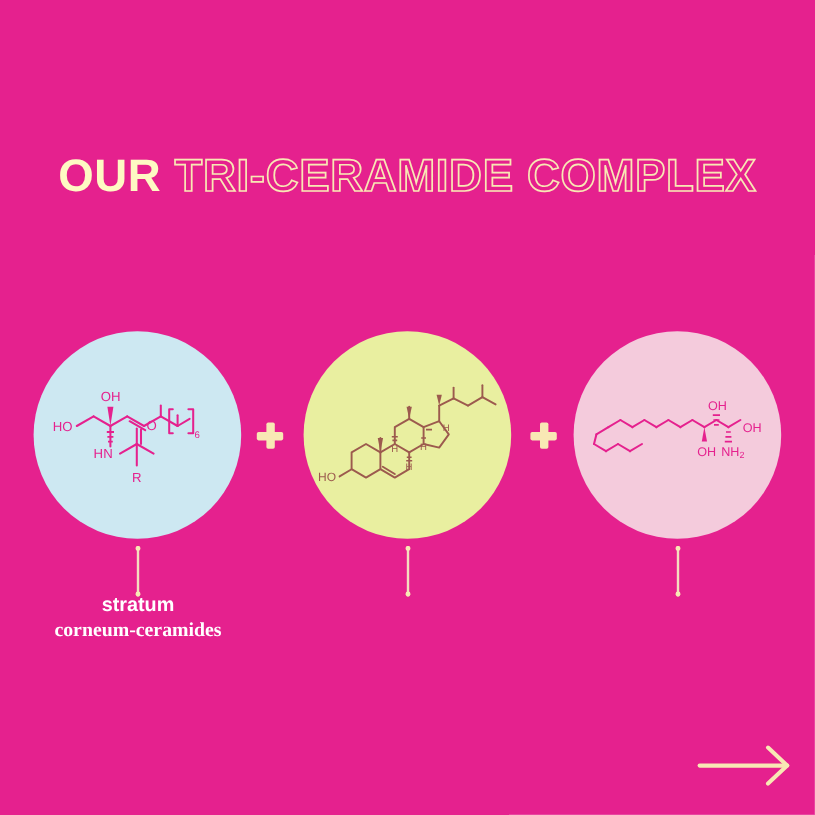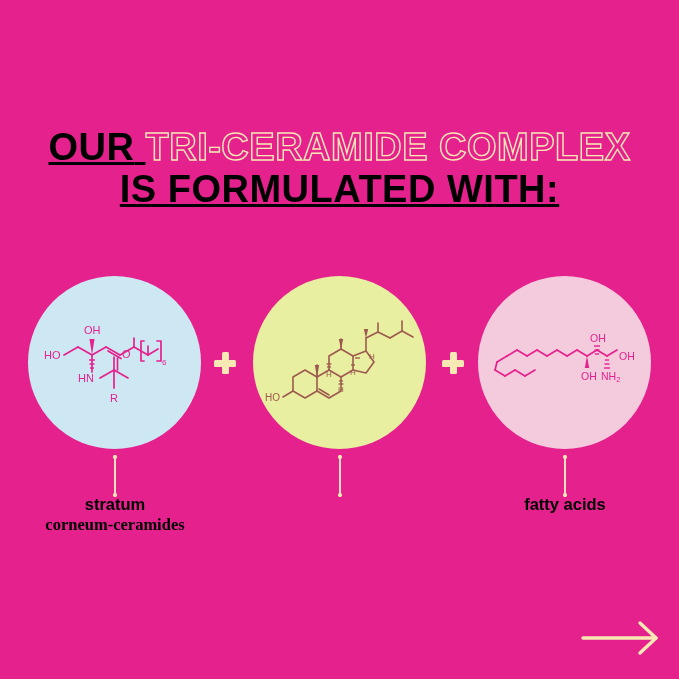--- a/index.html
+++ b/index.html
@@ -32,22 +32,21 @@
   }
   #headline-line1 {
     top: 128px;
     font-size: 38px;
   }
   #headline-line2 {
     top: 170px;
     font-size: 38px;
   }
   .word-filled {
-    color: #000000;
-    text-decoration: underline;
+    color: #fef9c3;
   }
   .word-outline {
     color: transparent;
     -webkit-text-stroke: 1.4px #F8E8B4;
     text-stroke: 1.4px #F8E8B4;
   }
 
   
   #ingredient-row {
     position: absolute;
@@ -114,21 +113,21 @@
     background: #F8E8B4;
   }
   .connector .dot-top { top: 0; }
   .connector .dot-bottom { top: 38px; }
 
   
   .caption {
     position: absolute;
     top: 494px;
     text-align: center;
-    color: #000000;
+    color: #ffffff;
     font-size: 16.5px;
     font-weight: 700;
     line-height: 1.25;
     width: 230px;
   }
   #caption-0 { left: 0px;   }
   #caption-1 { left: 225px; }
   #caption-2 { left: 450px; }
   .caption .l2 { display: block; font-family: Liberation Serif, serif; }
 
@@ -142,21 +141,20 @@
   }
 </style>
 </head>
 <body>
 
 <div id="poster">
 
   <div class="headline" id="headline-line1">
     <span class="word-filled">OUR</span><span class="word-filled">&nbsp;</span><span class="word-outline">TRI-CERAMIDE COMPLEX</span>
   </div>
-  <div class="headline word-filled" id="headline-line2">IS FORMULATED WITH:</div>
 
   <div id="ingredient-row">
 
     <div class="bubble" id="bubble-0" style="background:#CDE8F2;">
       <svg width="150" height="110" viewBox="0 0 150 110">
         <g stroke="#E5218E" stroke-width="1.7" fill="none" stroke-linecap="round" stroke-linejoin="round">
 
           <path d="M24,47 L38,39"></path>
           <path d="M38,39 L52,47"></path>
           <path d="M52,47 L66,39"></path>
@@ -324,23 +322,20 @@
   <div class="connector" id="connector-2">
     <span class="line"></span>
     <span class="dot dot-top"></span>
     <span class="dot dot-bottom"></span>
   </div>
 
   <div class="caption" id="caption-0">
     <span>stratum</span>
     <span class="l2">corneum-ceramides</span>
   </div>
-  <div class="caption" id="caption-2">
-    <span>fatty acids</span>
-  </div>
 
   <svg id="next-arrow" viewBox="0 0 84 38">
     <g stroke="#F8E8B4" stroke-width="3.4" fill="none" stroke-linecap="round" stroke-linejoin="round">
       <line x1="3" y1="20" x2="76" y2="20"></line>
       <polyline points="60,5 76,20 60,35"></polyline>
     </g>
   </svg>
 
 </div>
 

